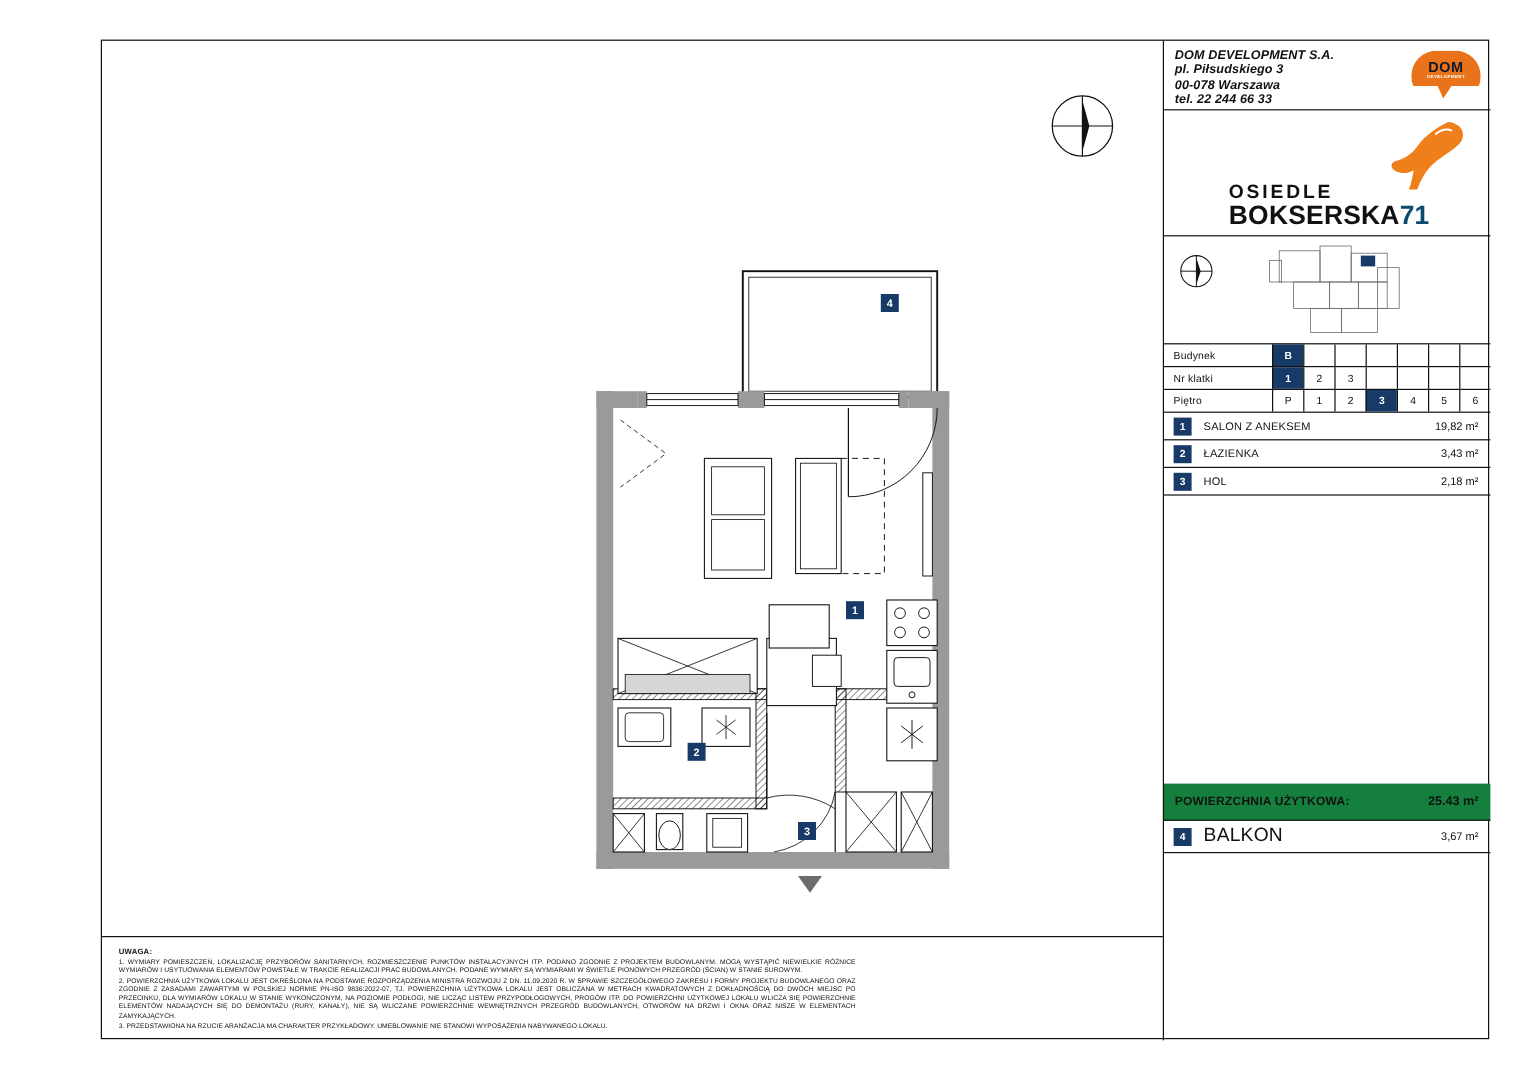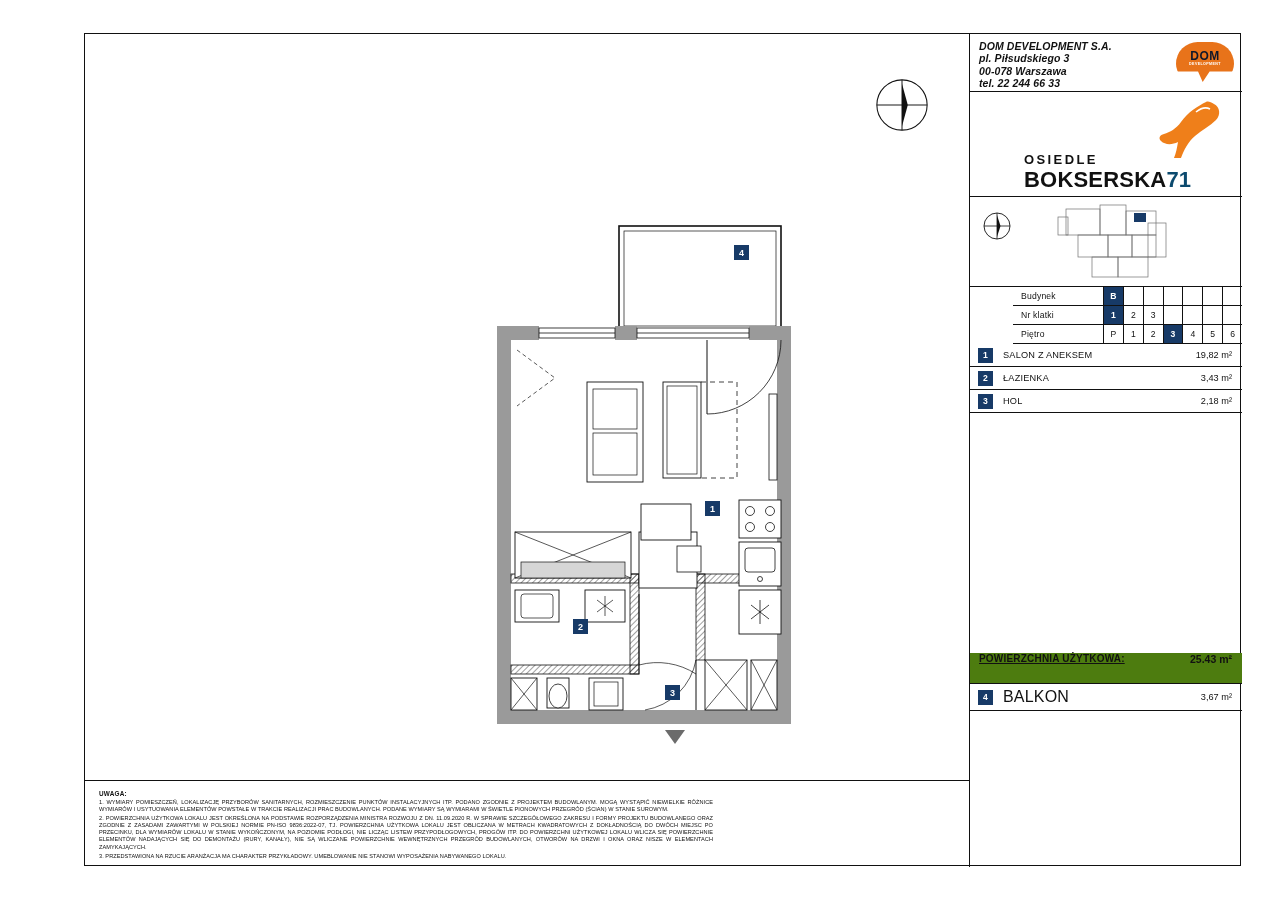--- a/index.html
+++ b/index.html
@@ -13,44 +13,44 @@
   .company{height:58px;padding:6px 8px 0 9px;}
   .company .line{font-size:10.5px;font-weight:bold;line-height:12.4px;letter-spacing:.1px;font-style:italic;}
   .domlogo{position:absolute;right:8px;top:8px;width:58px;height:42px;}
   .domblob{width:58px;height:40px;background:#e8731a;border-radius:26px 26px 22px 22px;position:relative;
            clip-path:polygon(0 0,100% 0,100% 74%,58% 74%,46% 100%,38% 74%,0 74%);}
   .domblob .t1{position:absolute;left:0;right:0;top:7px;text-align:center;color:#0f172a;font-size:12px;font-weight:bold;letter-spacing:.5px;}
   .domblob .t2{position:absolute;left:0;right:0;top:20px;text-align:center;color:#fff;font-size:3.6px;font-weight:bold;letter-spacing:.4px;}
 
   .estate{height:105px;position:relative;}
   .horse{position:absolute;right:16px;top:6px;width:78px;height:62px;}
-  .estate .os{position:absolute;left:54px;top:60px;font-size:13px;letter-spacing:2.4px;font-weight:bold;color:#111;}
+  .estate .os{position:absolute;left:54px;top:60px;font-size:16px;letter-spacing:2.4px;font-weight:bold;color:#111;}
   .estate .bk{position:absolute;left:54px;top:75px;font-size:22px;font-weight:bold;letter-spacing:.2px;color:#111;}
   .estate .bk i{font-style:normal;color:#0c4a6e;}
 
   .keyplan{height:90px;position:relative;}
   .compass2{position:absolute;left:12px;top:14px;width:30px;height:30px;}
   .kp{position:absolute;left:78px;top:6px;width:140px;height:78px;}
 
-  .tbl{font-size:8.8px;margin-left:43px;}
+  .tbl{font-size:8.8px;}
   .trow{display:flex;align-items:stretch;border-bottom:1.2px solid #111;height:18px;}
   .trow:last-child{border-bottom:1.2px solid #111;}
   .tlab{width:82px;display:flex;align-items:center;padding-left:8px;font-size:8.6px;letter-spacing:.2px;}
   .tcells{flex:1;display:flex;}
   .tc{flex:1;border-left:1px solid #111;display:flex;align-items:center;justify-content:center;font-size:8.6px;}
   .tc.on{background:#173a67;color:#fff;font-weight:bold;}
 
   .zesthead{height:22px;display:flex;align-items:center;padding-left:9px;font-size:9.5px;font-weight:bold;letter-spacing:.3px;border-bottom:1.2px solid #111;}
   .zrow{height:22px;display:flex;align-items:center;border-bottom:1px solid #111;font-size:9.2px;position:relative;}
   .znum{width:15px;height:15px;background:#173a67;color:#fff;font-size:8.6px;font-weight:bold;display:flex;align-items:center;justify-content:center;margin-left:8px;}
   .zname{margin-left:10px;letter-spacing:.2px;}
   .zarea{position:absolute;right:10px;font-size:9.2px;}
   .zfill{border-bottom:1.2px solid #111;}
 
-  .total{height:30px;display:flex;background:#4d7c0f;border-bottom:1.2px solid #111;position:relative;text-decoration:underline;}
+  .total{height:30px;display:flex;align-items:center;background:#15803d;border-bottom:1.2px solid #111;position:relative;}
   .total .tt{margin-left:9px;font-size:10px;font-weight:bold;letter-spacing:.2px;}
   .total .tv{position:absolute;right:10px;font-size:10.5px;font-weight:bold;}
 
   .balk{height:26px;display:flex;align-items:center;border-bottom:1.2px solid #111;position:relative;}
 
   
   .bottom{position:absolute;left:0;top:746px;width:884px;height:87px;border-top:1.2px solid #111;box-sizing:border-box;}
   .uwaga{position:absolute;left:0;top:0;width:636px;height:87px;padding:9px 8px 0 14px;box-sizing:border-box;}
   .uwaga .h{font-size:6.4px;font-weight:bold;letter-spacing:.2px;margin-bottom:2px;}
   .uwaga p{margin:0 0 2px 0;font-size:5.6px;line-height:7.1px;text-align:justify;letter-spacing:.05px;}

